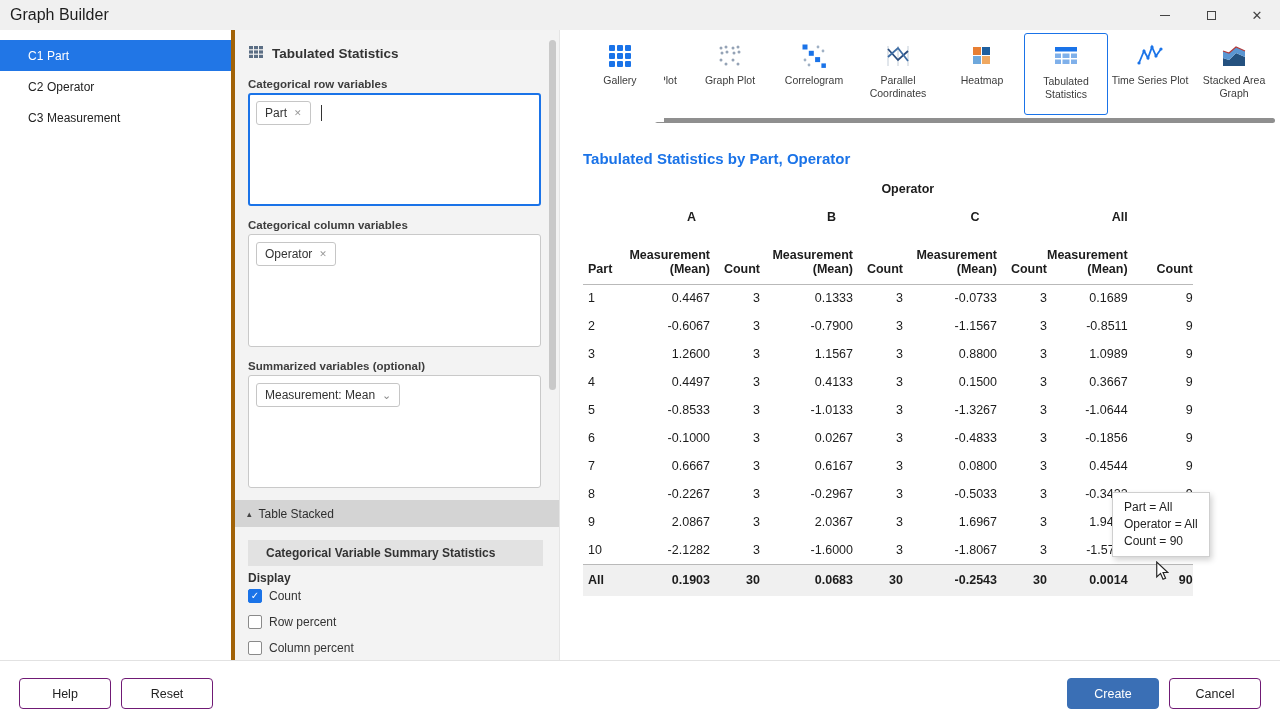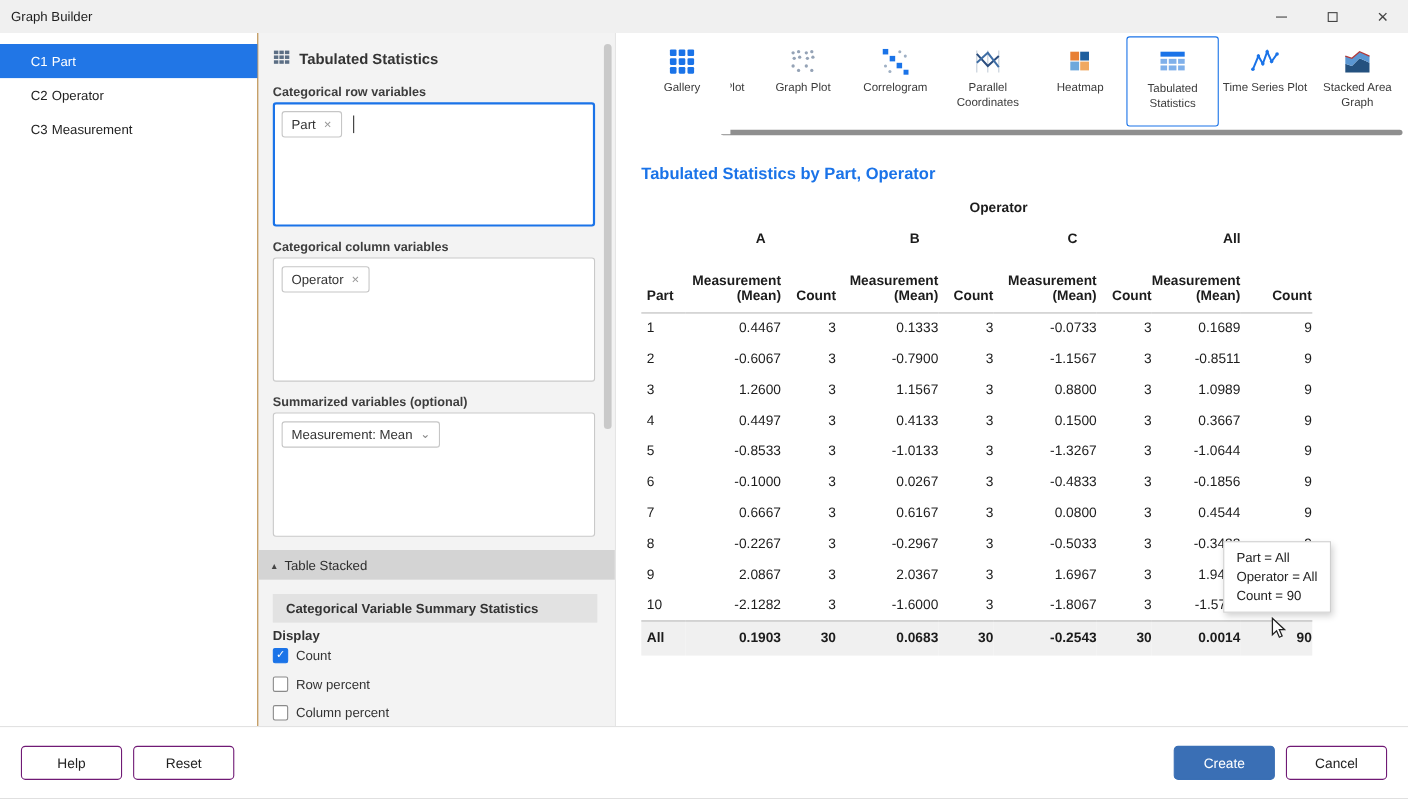--- a/index.html
+++ b/index.html
@@ -1,50 +1,50 @@
 <!DOCTYPE html>
 <html style="--accent-blue: #1a73e8; --selection-blue: #2176e6; --create-button-blue: #3a6fb5; --table-title-blue: #1a73e8;"><head>
 <meta charset="utf-8">
 <style>
   * { box-sizing: border-box; }
   html,body { margin:0; padding:0; background:#e8e8e8; font-family:"Liberation Sans", sans-serif; }
   .window{ position:relative; width:1280px; height:726px; background:#fff; outline:1px solid #8f8f8f; overflow:hidden; }
 
   
   .titlebar{ height:30px; background:#f0f0f0; display:flex; align-items:center; }
-  .titlebar .title{ flex:1; font-size:12px; color:#1d1d1d; padding-left:10px; }
+  .titlebar .title{ flex:1; font-size:16px; color:#1d1d1d; padding-left:10px; }
   .win-controls{ display:flex; height:100%; }
   .win-btn{ width:46px; height:100%; display:flex; align-items:center; justify-content:center; color:#444; cursor:pointer; }
   .glyph-min{ width:10px; border-top:1px solid #444; display:block; }
   .glyph-max{ width:9px; height:9px; border:1px solid #444; display:block; }
   .win-btn.close{ font-size:13px; }
 
   
   .main{ display:flex; height:630px; }
 
   
-  .sidebar{ width:235px; background:#fff; border-right:1px solid #a16207; padding-top:10px; flex:none; }
+  .sidebar{ width:235px; background:#fff; border-right:4px solid #a16207; padding-top:10px; flex:none; }
   .side-item{ height:31px; display:flex; align-items:center; font-size:12px; color:#222; cursor:pointer; }
   .side-item .cid{ width:47px; padding-left:28px; }
   .side-item.selected{ background:var(--selection-blue); color:#fff; }
 
   
   .panel{ width:325px; flex:none; background:#f3f3f3; border-right:1px solid #e5e5e5; position:relative; padding:14px 18px 0 13px; overflow:hidden; }
   .panel-header{ display:flex; align-items:center; gap:8px; height:18px; font-size:13.5px; font-weight:bold; color:#333; }
   .field-label{ margin-top:13px; height:13px; font-size:11.5px; font-weight:600; color:#3d3d3d; }
   .panel-header + .field-label{ margin-top:16px; }
   .drop-zone{ margin-top:2px; height:113px; background:#fff; border:1px solid #c9c9c9; border-radius:3px; padding:7px; display:flex; flex-wrap:wrap; align-content:flex-start; gap:6px; }
   .drop-zone.focused{ border:2px solid var(--accent-blue); padding:6px; }
   .chip{ display:inline-flex; align-items:center; height:24px; background:#fff; border:1px solid #c6c6c6; border-radius:3px; padding:0 8px; font-size:12px; color:#333; }
   .chip-x{ margin-left:7px; font-size:9px; color:#999; cursor:pointer; }
   .chip-dd{ margin-left:7px; font-size:11px; color:#888; line-height:6px; cursor:pointer; }
   .caret{ width:1px; height:16px; background:#333; align-self:center; margin-left:4px; }
   .options-header{ margin:12px -18px 0 -13px; height:27px; background:#d4d4d4; display:flex; align-items:center; gap:7px; padding-left:12px; font-size:12px; color:#2e2e2e; cursor:pointer; }
   .collapse-arrow{ font-size:9px; color:#444; }
-  .section-header{ margin:13px -2px 0 0; height:26px; background:#e2e2e2; display:flex; align-items:center; padding-left:12px; font-size:12px; font-weight:bold; color:#333; }
+  .section-header{ margin:13px -2px 0 0; height:26px; background:#e2e2e2; display:flex; align-items:center; padding-left:18px; font-size:12px; font-weight:bold; color:#333; }
   .display-label{ margin-top:5px; height:13px; font-size:12px; font-weight:bold; color:#333; }
   .cb-row{ margin-top:10px; height:16px; display:flex; align-items:center; gap:7px; font-size:12px; color:#333; cursor:pointer; }
   #checkboxes .cb-row:first-child{ margin-top:4px; }
   .cb-box{ width:14px; height:14px; border:1px solid #8a8a8a; border-radius:2px; background:#fff; display:flex; align-items:center; justify-content:center; flex:none; }
   .cb-box.checked{ background:var(--accent-blue); border-color:var(--accent-blue); color:#fff; font-size:10px; line-height:10px; }
   .panel-scrollbar{ position:absolute; top:8px; right:3px; width:7px; bottom:8px; }
   .panel-scrollbar .thumb{ width:7px; height:350px; margin-top:2px; background:#c9c9c9; border-radius:4px; }
 
   
   .content{ flex:1; position:relative; background:#fff; }

